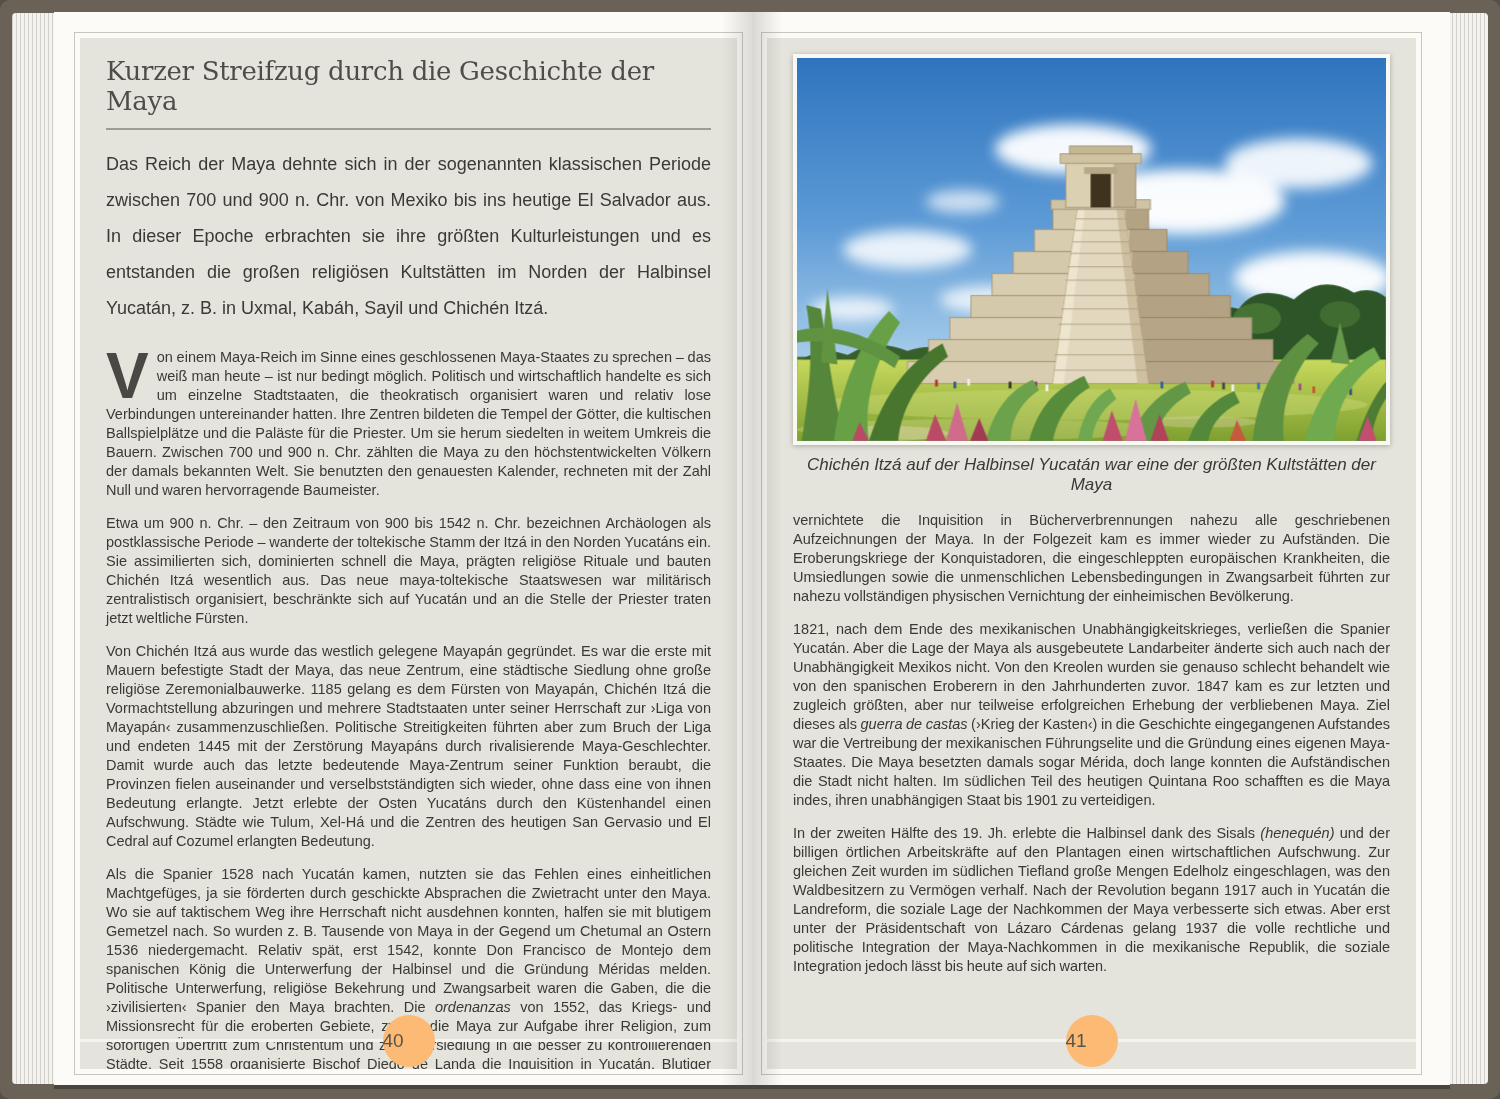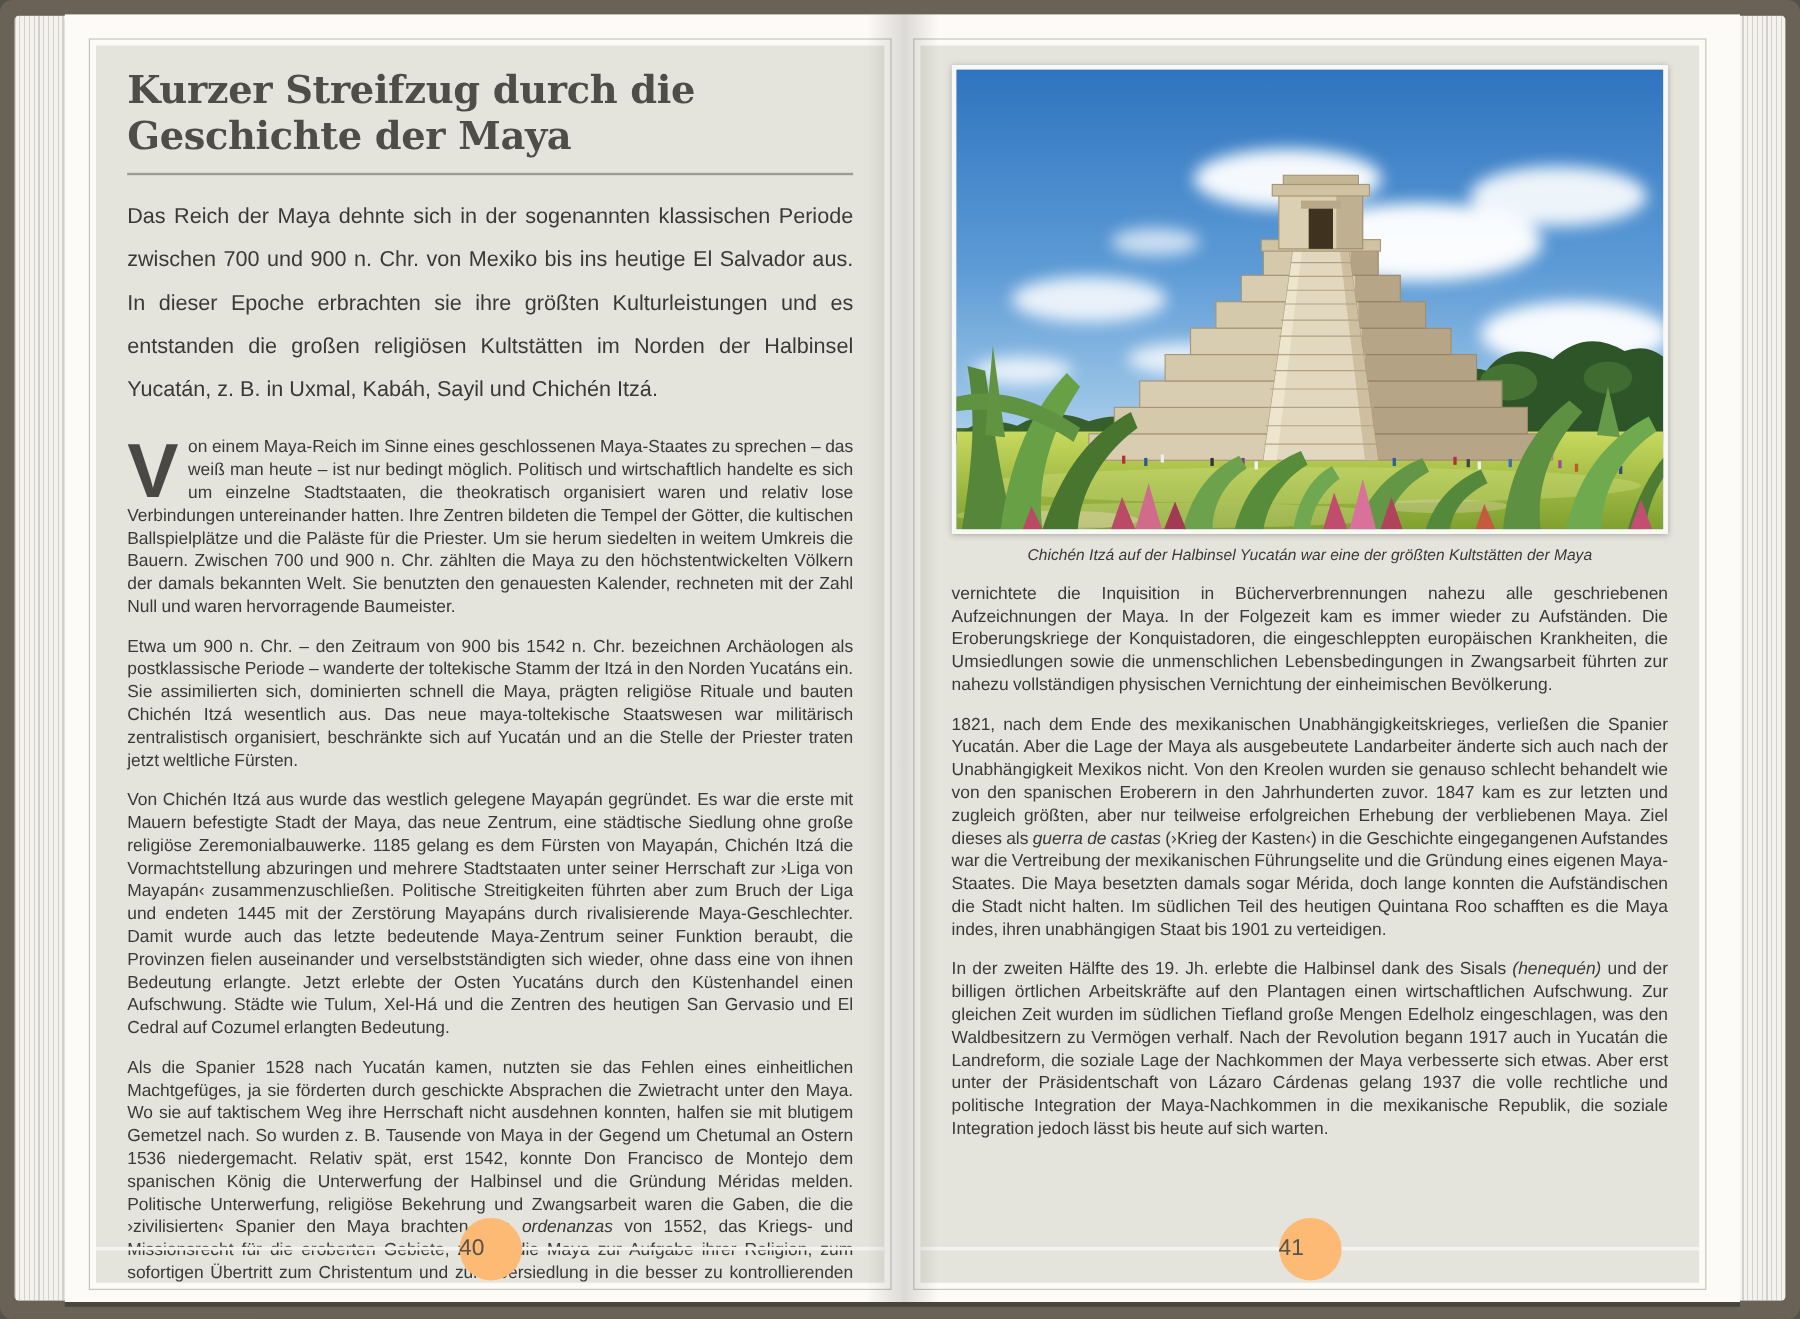--- a/index.html
+++ b/index.html
@@ -16,34 +16,34 @@
   .page-right{left:698px;right:0;}
   .page-left::after,.page-right::after{content:"";position:absolute;top:0;bottom:0;width:30px;z-index:5;pointer-events:none;}
   .page-left::after{right:0;background:linear-gradient(to right, rgba(60,55,45,0), rgba(60,55,45,.16));}
   .page-right::after{left:0;background:linear-gradient(to left, rgba(60,55,45,0), rgba(60,55,45,.18));}
   .panel{position:absolute;top:26px;bottom:16px;background:#e4e4dc;
     box-shadow:0 0 0 5px #fcfbf8, 0 0 0 6px #c7c6bf;
     padding:14px 26px 46px 26px;overflow:hidden;}
   .page-left .panel{left:26px;right:15px;}
   .page-right .panel{left:15px;right:34px;}
 
-  .title{font-family:"DejaVu Serif","Liberation Serif",serif;font-weight:bold;
-    font-size:32px;color:#4f4d48;letter-spacing:-.3px;margin:4px 0 0;
+  .title{font-family:"DejaVu Serif","Liberation Serif",serif;font-weight:normal;
+    font-size:26px;color:#4f4d48;letter-spacing:-.3px;margin:4px 0 0;
     padding-bottom:12px;border-bottom:2px solid #9e9c95;}
   .intro{font-size:18px;line-height:36px;color:#3a3936;margin:16px 0 22px;text-align:justify;}
   .body{font-size:14.5px;line-height:19px;color:#3a3936;margin:0 0 14px;
     text-align:justify;word-spacing:-.5px;}
   .body i{}
   .dropcap{float:left;font-weight:bold;font-size:64px;line-height:52px;
     padding:2px 8px 0 0;color:#4a4844;}
 
   .photo{margin:2px 0 10px;border:4px solid #f8f8f4;box-shadow:0 1px 5px rgba(60,55,45,.35);
     height:383px;background:#7fb0dd;}
   .photo svg{display:block;width:100%;height:100%;}
-  .caption{font-style:italic;font-size:13px;color:#3a3936;text-align:center;margin:0 0 16px;}
+  .caption{font-style:italic;font-size:17px;color:#3a3936;text-align:center;margin:0 0 16px;}
 
   .pagenum{position:absolute;left:0;right:0;bottom:6px;height:44px;}
   .pn-line{position:absolute;left:0;right:0;top:20px;height:3px;background:#f4f3ef;}
   .pn-circle{position:absolute;left:50%;top:50%;transform:translate(-50%,-50%);
     width:52px;height:52px;border-radius:50%;background:#fdba74;
     display:flex;align-items:center;justify-content:flex-start;
     font-size:19px;color:#55534e;}
 </style>
 </head>
 <body>

